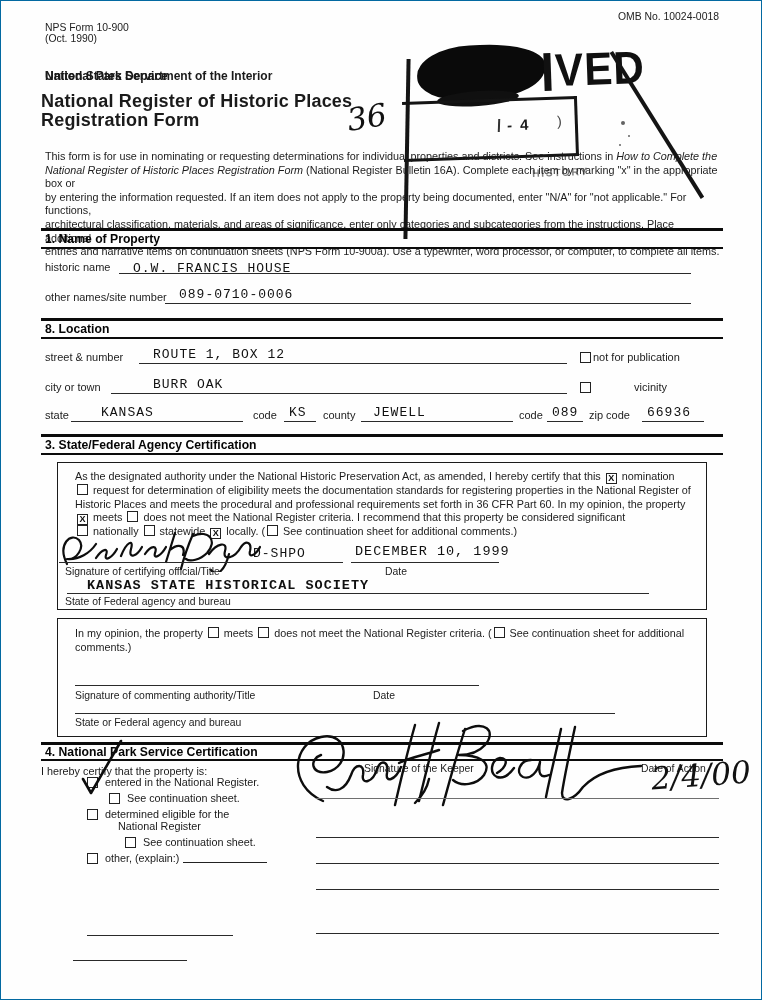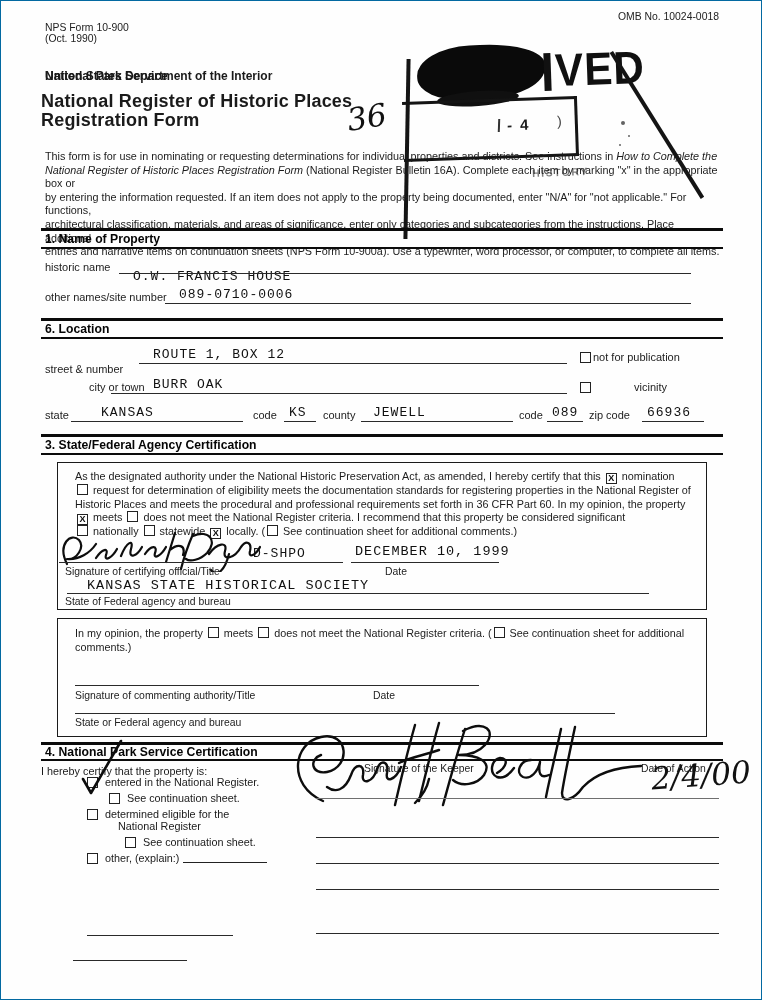--- a/index.html
+++ b/index.html
@@ -62,38 +62,38 @@
     <div class="stamp-el" style="left:620px;top:120px;width:4px;height:4px;background:#222;border-radius:50%;opacity:.7;box-shadow:6px 13px 0 -1px #222,-3px 22px 0 -1px #222,2px 30px 0 -2px #222;"></div>
   </div>
 
   <div class="abs para" style="left:44px;top:149px;width:678px;"><span>This form is for use in nominating or requesting determinations for individual properties and districts. See instructions in </span><span style="font-style: italic;">How to Complete the</span><br><span style="font-style: italic;">National Register of Historic Places Registration Form</span><span> (National Register Bulletin 16A). Complete each item by marking "x" in the appropriate box or</span><br><span>by entering the information requested. If an item does not apply to the property being documented, enter "N/A" for "not applicable." For functions,</span><br><span>architectural classification, materials, and areas of significance, enter only categories and subcategories from the instructions. Place additional</span><br><span>entries and narrative items on continuation sheets (NPS Form 10-900a). Use a typewriter, word processor, or computer, to complete all items.</span></div>
 
   <div class="rule" style="left:40px;top:227px;width:682px;height:3px;"></div>
   <div class="abs heading" style="left:44px;top:231px;">1. Name of Property</div>
   <div class="rule" style="left:40px;top:246px;width:682px;height:2px;"></div>
 
   <div class="abs lbl" style="left:44px;top:260px;">historic name</div>
-  <div class="abs mono" style="left:132px;top:268px;text-align:center;">O.W. FRANCIS HOUSE</div>
+  <div class="abs mono" style="left:132px;top:260px;text-align:center;">O.W. FRANCIS HOUSE</div>
   <div class="uline" style="left:118px;top:258px;width:572px;height:14px;"></div>
 
   <div class="abs lbl" style="left:44px;top:290px;">other names/site number</div>
   <div class="abs mono" style="left:178px;top:286px;">089-0710-0006</div>
   <div class="uline" style="left:164px;top:288px;width:526px;height:14px;"></div>
 
   <div class="rule" style="left:40px;top:317px;width:682px;height:3px;"></div>
-  <div class="abs heading" style="left:44px;top:321px;">6. Location</div>
+  <div class="abs heading" style="left:44px;top:321px;">8. Location</div>
   <div class="rule" style="left:40px;top:336px;width:682px;height:2px;"></div>
 
-  <div class="abs lbl" style="left:44px;top:362px;text-align:center;">street &amp; number</div>
+  <div class="abs lbl" style="left:44px;top:350px;text-align:center;">street &amp; number</div>
   <div class="abs mono" style="left:152px;top:346px;">ROUTE 1, BOX 12</div>
   <div class="uline" style="left:138px;top:348px;width:428px;height:14px;"></div>
   <span class="cb abs" style="left:577px;top:351px;"></span>
   <div class="abs lbl" style="left:592px;top:350px;">not for publication</div>
 
-  <div class="abs lbl" style="left:44px;top:380px;margin-left:44px;">city or town</div>
+  <div class="abs lbl" style="left:44px;top:380px;">city or town</div>
   <div class="abs mono" style="left:152px;top:376px;">BURR OAK</div>
   <div class="uline" style="left:110px;top:378px;width:456px;height:14px;"></div>
   <span class="cb abs" style="left:577px;top:381px;"></span>
   <div class="abs lbl" style="left:592px;top:380px;margin-left:41px;">vicinity</div>
 
   <div class="abs lbl" style="left:44px;top:408px;">state</div>
   <div class="abs mono" style="left:100px;top:404px;">KANSAS</div>
   <div class="uline" style="left:70px;top:406px;width:172px;height:14px;"></div>
   <div class="abs lbl" style="left:252px;top:408px;">code</div>
   <div class="abs mono" style="left:288px;top:404px;">KS</div>
@@ -117,21 +117,21 @@
 
   <svg class="sig abs" style="left:58px;top:527px;" width="202" height="44" viewBox="0 0 202 44">
     <path stroke-width="2.2" d="M8,36 C-2,16 12,4 20,12 C26,19 18,32 8,31 C20,32 31,25 37,16 M37,30 C43,21 50,19 47,27 C45,34 53,30 58,21 M62,28 C68,13 75,11 72,21 C69,32 78,28 83,19 M86,26 C92,17 99,17 96,25 C94,32 102,28 107,19 M107,34 L116,5 M111,22 C119,15 127,17 124,27 M134,6 C128,20 124,33 122,41 M134,8 C150,1 159,13 148,25 C141,32 131,34 127,31 M150,26 C158,15 169,13 166,23 C163,34 176,30 182,19 C187,12 193,14 191,23 C189,31 197,27 201,19 M170,26 C166,42 158,50 152,42"></path>
   </svg>
   <div class="abs mono" style="left:252px;top:545px;">D-SHPO</div>
   <div class="abs mono" style="left:354px;top:543px;font-size:13.5px;">DECEMBER 10, 1999</div>
   <div class="uline" style="left:58px;top:547px;width:284px;height:14px;"></div>
   <div class="uline" style="left:350px;top:547px;width:148px;height:14px;"></div>
   <div class="abs small" style="left:64px;top:565px;">Signature of certifying official/Title</div>
   <div class="abs small" style="left:384px;top:565px;">Date</div>
-  <div class="abs mono" style="left:86px;top:577px;font-size:13.5px;">KANSAS STATE HISTORICAL SOCIETY</div>
+  <div class="abs mono" style="left:86px;top:577px;font-size:13.5px;font-weight:bold;">KANSAS STATE HISTORICAL SOCIETY</div>
   <div class="uline" style="left:66px;top:578px;width:582px;height:14px;"></div>
   <div class="abs small" style="left:64px;top:595px;">State of Federal agency and bureau</div>
 
   <div class="abs" style="left:56px;top:617px;width:648px;height:117px;border:1.5px solid #1b1b1b;"></div>
   <div class="abs para" style="left:74px;top:626px;width:612px;"><span>In my opinion, the property </span><span class="cb"></span><span> meets </span><span class="cb"></span><span> does not meet the National Register criteria. (</span><span class="cb"></span><span> See continuation sheet for additional</span><br><span>comments.)</span></div>
   <div class="uline" style="left:74px;top:670px;width:404px;height:14px;"></div>
   <div class="abs small" style="left:74px;top:689px;">Signature of commenting authority/Title</div>
   <div class="abs small" style="left:372px;top:689px;">Date</div>
   <div class="uline" style="left:74px;top:698px;width:540px;height:14px;"></div>
   <div class="abs small" style="left:74px;top:716px;">State or Federal agency and bureau</div>

